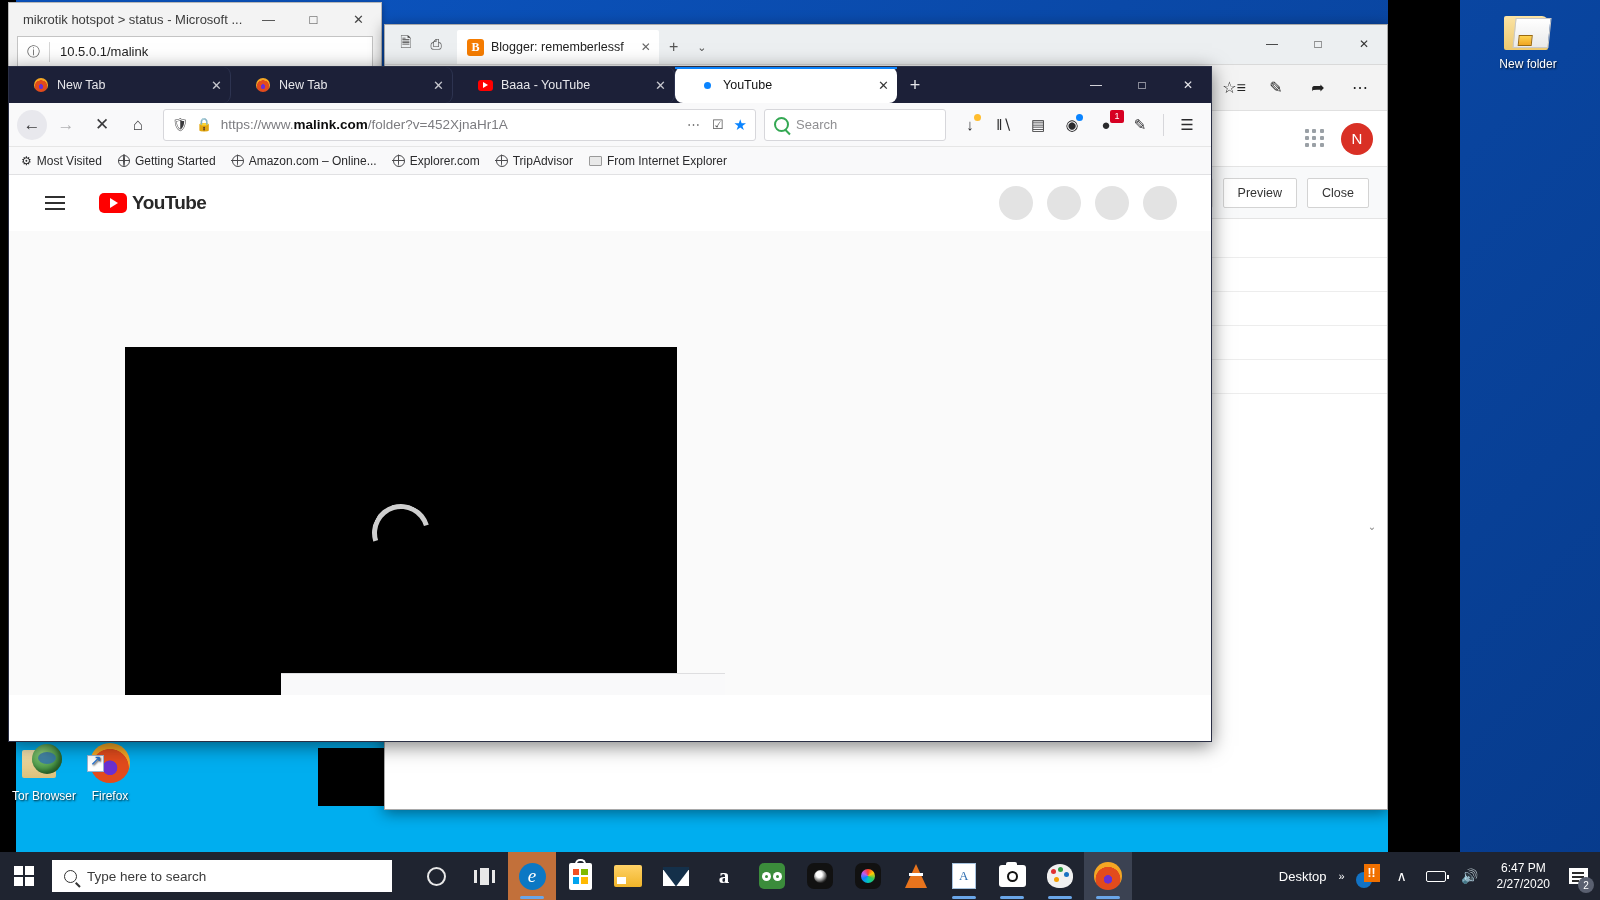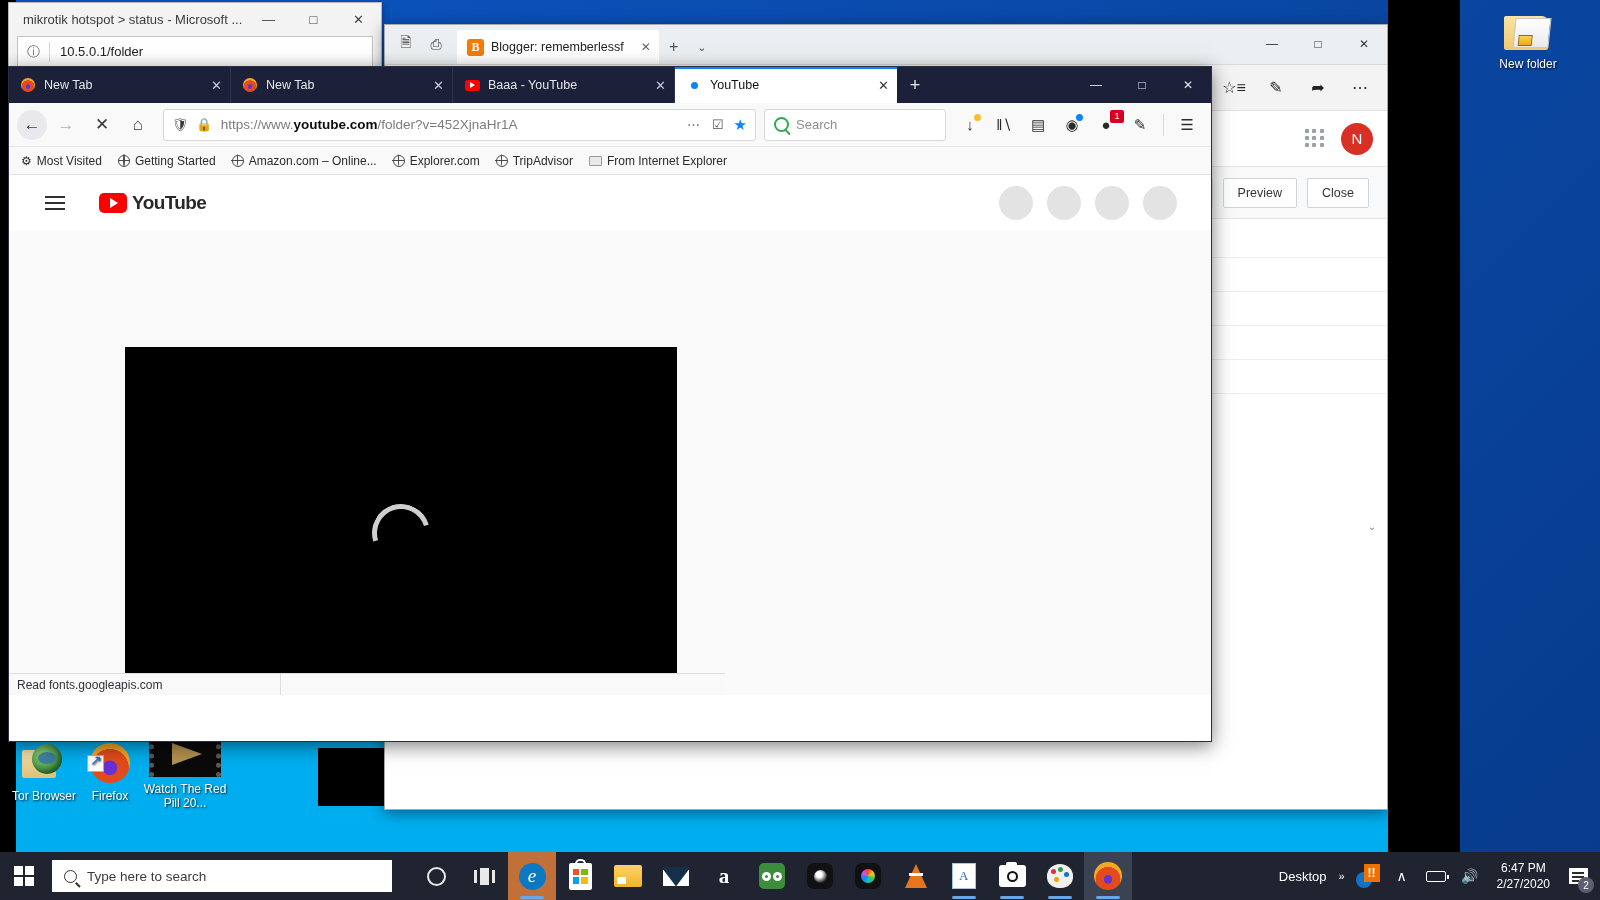--- a/index.html
+++ b/index.html
@@ -214,22 +214,22 @@
 
   
   .win-firefox {
     position: absolute; left: 8px; top: 66px; width: 1204px; height: 676px;
     background: #fff; border: 1px solid #2a2f45; box-shadow: 0 4px 18px rgba(0,0,0,.5);
   }
   .ff-tabstrip {
     height: 36px; background: #1c2038; display: flex; align-items: stretch;
   }
   .ff-tab {
-    width: 222px; display: flex; align-items: center; gap: 8px; padding: 0 8px 0 11px;
-    font-size: 12.5px; color: #e6e6ea; border-right: 1px solid #2d3350;
+    width: 222px; display: flex; align-items: center; gap: 8px; padding: 0 8px 0 24px;
+    font-size: 12.5px; color: #e6e6ea; border-right: 1px solid #2d3350; border-radius: 8px;
   }
   .ff-tab.active { background: #fff; color: #111; border-right: none; position: relative; }
   .ff-tab.active:before {
     content: ""; position: absolute; left: 0; right: 0; top: 0; height: 2px; background: #0a84ff;
   }
   .ff-tab .favicon {
     width: 16px; height: 16px; flex: none; display: flex; align-items: center; justify-content: center;
   }
   .fav-ff { width: 14px; height: 14px; border-radius: 50%;
     background: radial-gradient(circle at 50% 62%, #6b30d0 0 20%, #e24b1c 22% 56%, #f5a623 58% 82%, #ffcc33 84%); }
@@ -450,41 +450,33 @@
   <div class="dicon firefoxicon">
     <span class="glyph">
       <span class="ff-shape">
           <span class="ff-ball"></span>
           <span class="ff-arrow"></span>
         </span>
     </span>
     <span class="dicon-label">Firefox</span>
   </div>
 
-  <div class="dicon watchredpill">
-    <span class="glyph">
-      <span class="film-shape">
-          <span class="film-tri"></span>
-        </span>
-    </span>
-    <span class="dicon-label">Watch The Red Pill 20...</span>
-  </div>
 
   <div class="win-mikrotik">
     <div class="mk-title">
       <span class="t">mikrotik hotspot &gt; status - Microsoft ...</span>
       <span class="mk-ctrls">
         <div>—</div>
         <div>□</div>
         <div class="close">✕</div>
       </span>
     </div>
     <div class="mk-addr">
       <span class="info">ⓘ</span>
-      <span class="url">10.5.0.1/folder</span>
+      <span class="url">10.5.0.1/malink</span>
     </div>
   </div>
 
   <div class="win-edge">
     <div class="edge-titlebar">
       <span class="edge-tabtools">
         <span class="ico">🗎</span>
         <span class="ico">⎙</span>
       </span>
       <div class="edge-tab">
@@ -593,21 +585,21 @@
 
     <div class="ff-navbar">
       <span class="nav-btn back">←</span>
       <span class="nav-btn dim">→</span>
       <span class="nav-btn">✕</span>
       <span class="nav-btn">⌂</span>
 
       <div class="ff-urlbar">
         <span class="shield">🛡</span>
         <span class="lock">🔒</span>
-        <span class="url"><span>https://www.</span><b>youtube.com</b><span>/folder?v=452XjnaHr1A</span></span>
+        <span class="url"><span>https://www.</span><b>malink.com</b><span>/folder?v=452XjnaHr1A</span></span>
         <span class="mini">⋯</span>
         <span class="mini">☑</span>
         <span class="star">★</span>
       </div>
 
       <div class="ff-search">
         <span class="g-search-ico"></span>
         <span>Search</span>
       </div>
 
@@ -667,21 +659,20 @@
           <span class="skel-circle"></span>
           <span class="skel-circle"></span>
         </span>
       </div>
 
       <div class="yt-player">
         <span class="spinner"></span>
       </div>
 
       <div class="ff-status-rest"></div>
-      <div class="ff-status">Read fonts.googleapis.com</div>
     </div>
   </div>
 
   <div class="taskbar">
     <div class="start">
       <span class="win-logo">
           <i></i>
           <i></i>
           <i></i>
           <i></i>

